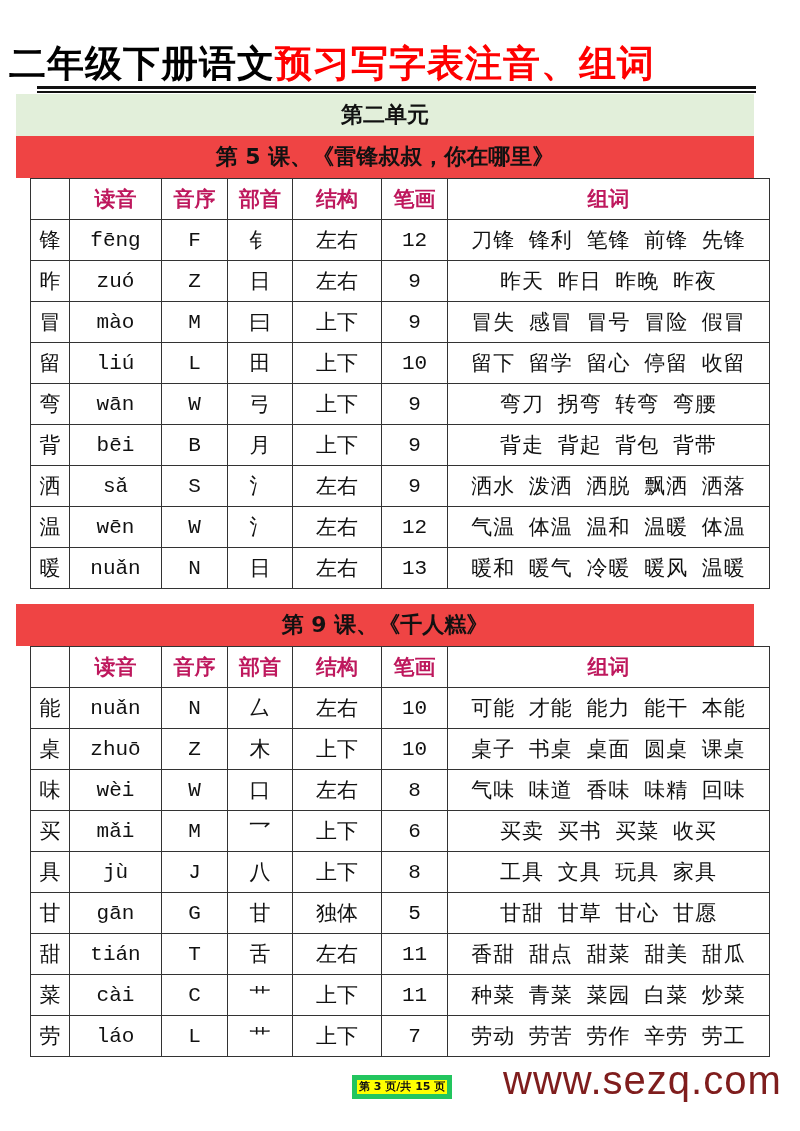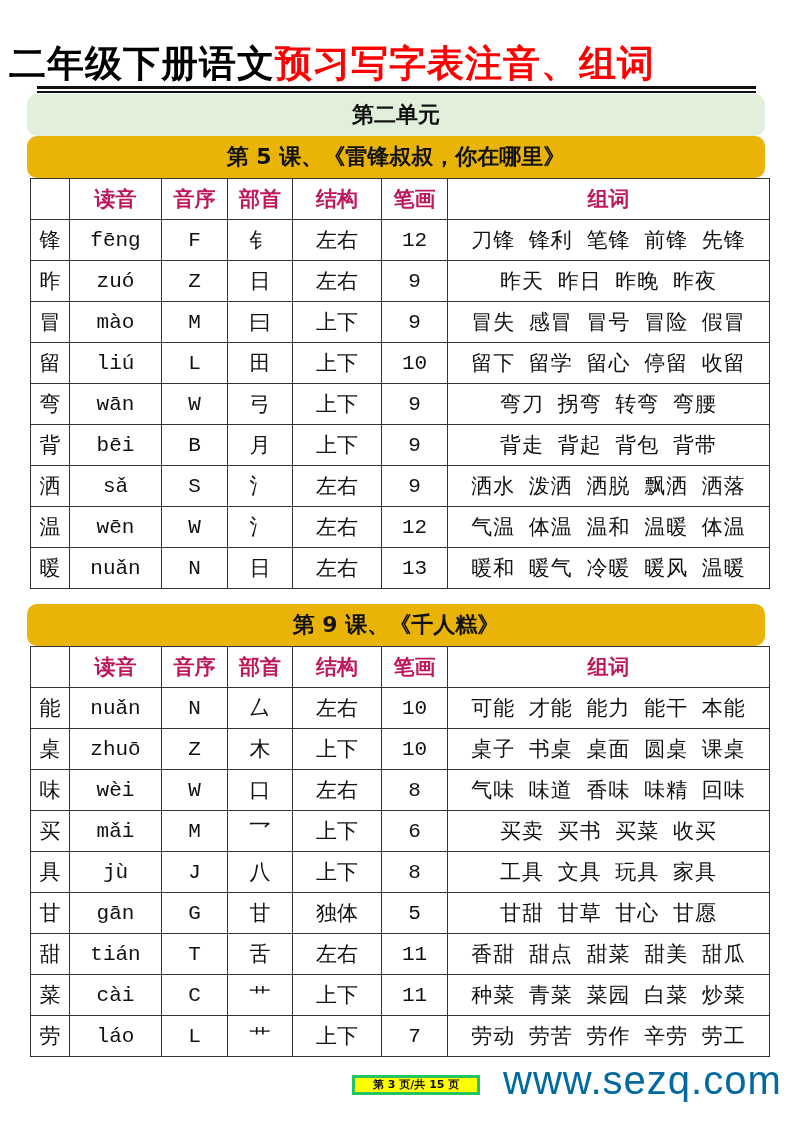--- a/index.html
+++ b/index.html
@@ -6,36 +6,36 @@
   body { width:800px; height:1131px; position:relative; overflow:hidden;
          font-family: "DejaVu Serif", "Liberation Serif", serif; color:#111; }
   .title { position:absolute; left:0; top:40px; width:664px; text-align:center;
            font-size:37px; font-weight:bold; letter-spacing:1px; line-height:48px;
            font-family:"DejaVu Sans", "Liberation Sans", sans-serif; }
   .title .red { color:#ff0000; }
   .title .black { color:#000; }
   .rule { position:absolute; left:37px; width:719px; background:#111; }
   .rule.r1 { top:86px; height:3px; }
   .rule.r2 { top:91px; height:2px; }
-  .band { position:absolute; left:27px; width:738px; text-align:center;
+  .band { position:absolute; left:16px; width:738px; text-align:center;
           font-weight:bold; font-size:22px;
-          font-family:"DejaVu Sans", "Liberation Sans", sans-serif;border-radius:10px; }
+          font-family:"DejaVu Sans", "Liberation Sans", sans-serif; }
   .unit { top:94px; height:42px; line-height:42px; background:#e2efda; }
-  .lesson { height:42px; line-height:42px; background:#eab308; }
+  .lesson { height:42px; line-height:42px; background:#ef4444; }
   table.grid { position:absolute; left:30px; border-collapse:collapse; table-layout:fixed; width:739px; }
   table.grid td { border:1.5px solid #333; text-align:center; height:40px; padding:0;
                   font-size:21px; white-space:nowrap; overflow:hidden; }
   td.head { color:#be185d; font-weight:bold; font-size:22px; font-family:"DejaVu Sans", "Liberation Sans", sans-serif; }
   td.char { font-size:22px; }
   td.pinyin, td.order, td.strokes { font-family:Liberation Mono, monospace; font-size:21px; }
   td.words { letter-spacing:1px; word-spacing:6px; }
-  .pager { position:absolute; left:352px; top:1075px; background:#ffff00; border:3px solid #22c55e;
-           font-size:11px; font-weight:bold; padding:0 18px; line-height:14px;
+  .pager { position:absolute; left:352px; top:1075px; background:#ffff00; border:5px solid #22c55e;
+           font-size:11px; font-weight:bold; padding:0 2px; line-height:14px;
            font-family:"DejaVu Sans", "Liberation Sans", sans-serif; }
-  .watermark { position:absolute; left:503px; top:1058px; font-size:40px; color:#0369a1;
+  .watermark { position:absolute; left:503px; top:1058px; font-size:40px; color:#7f1d1d;
                font-family:"Liberation Sans", "DejaVu Sans", sans-serif; letter-spacing:1px; }
 </style>
 </head>
 <body>
 
 <div class="title">
   <span class="black">二年级下册语文</span><span class="red">预习写字表注音、组词</span>
 </div>
 <div class="rule r1"></div>
 <div class="rule r2"></div>

